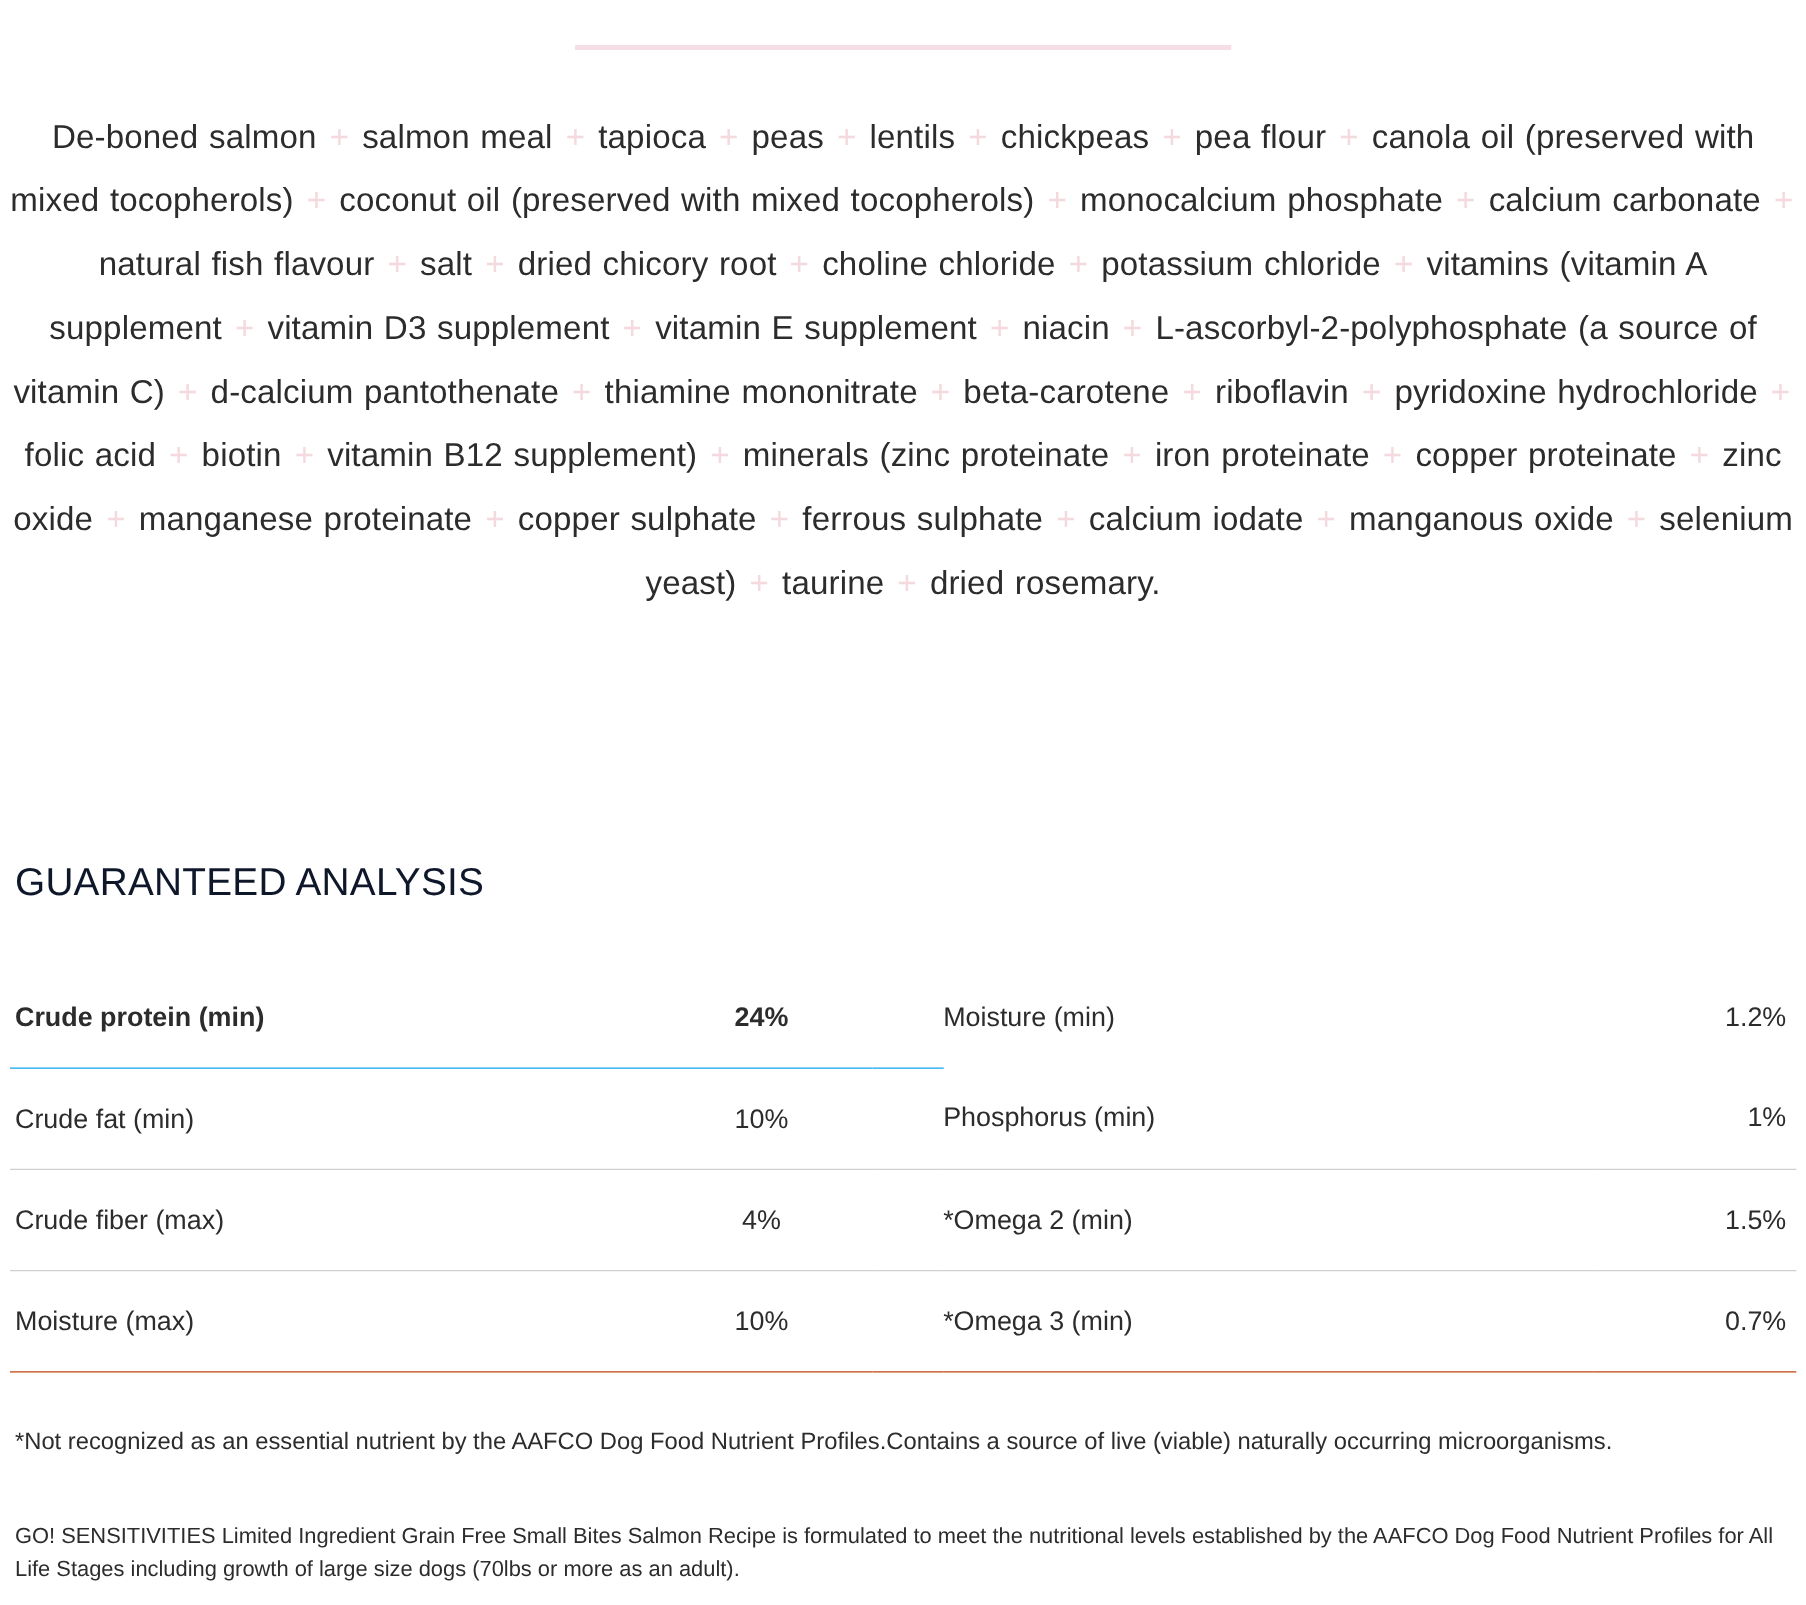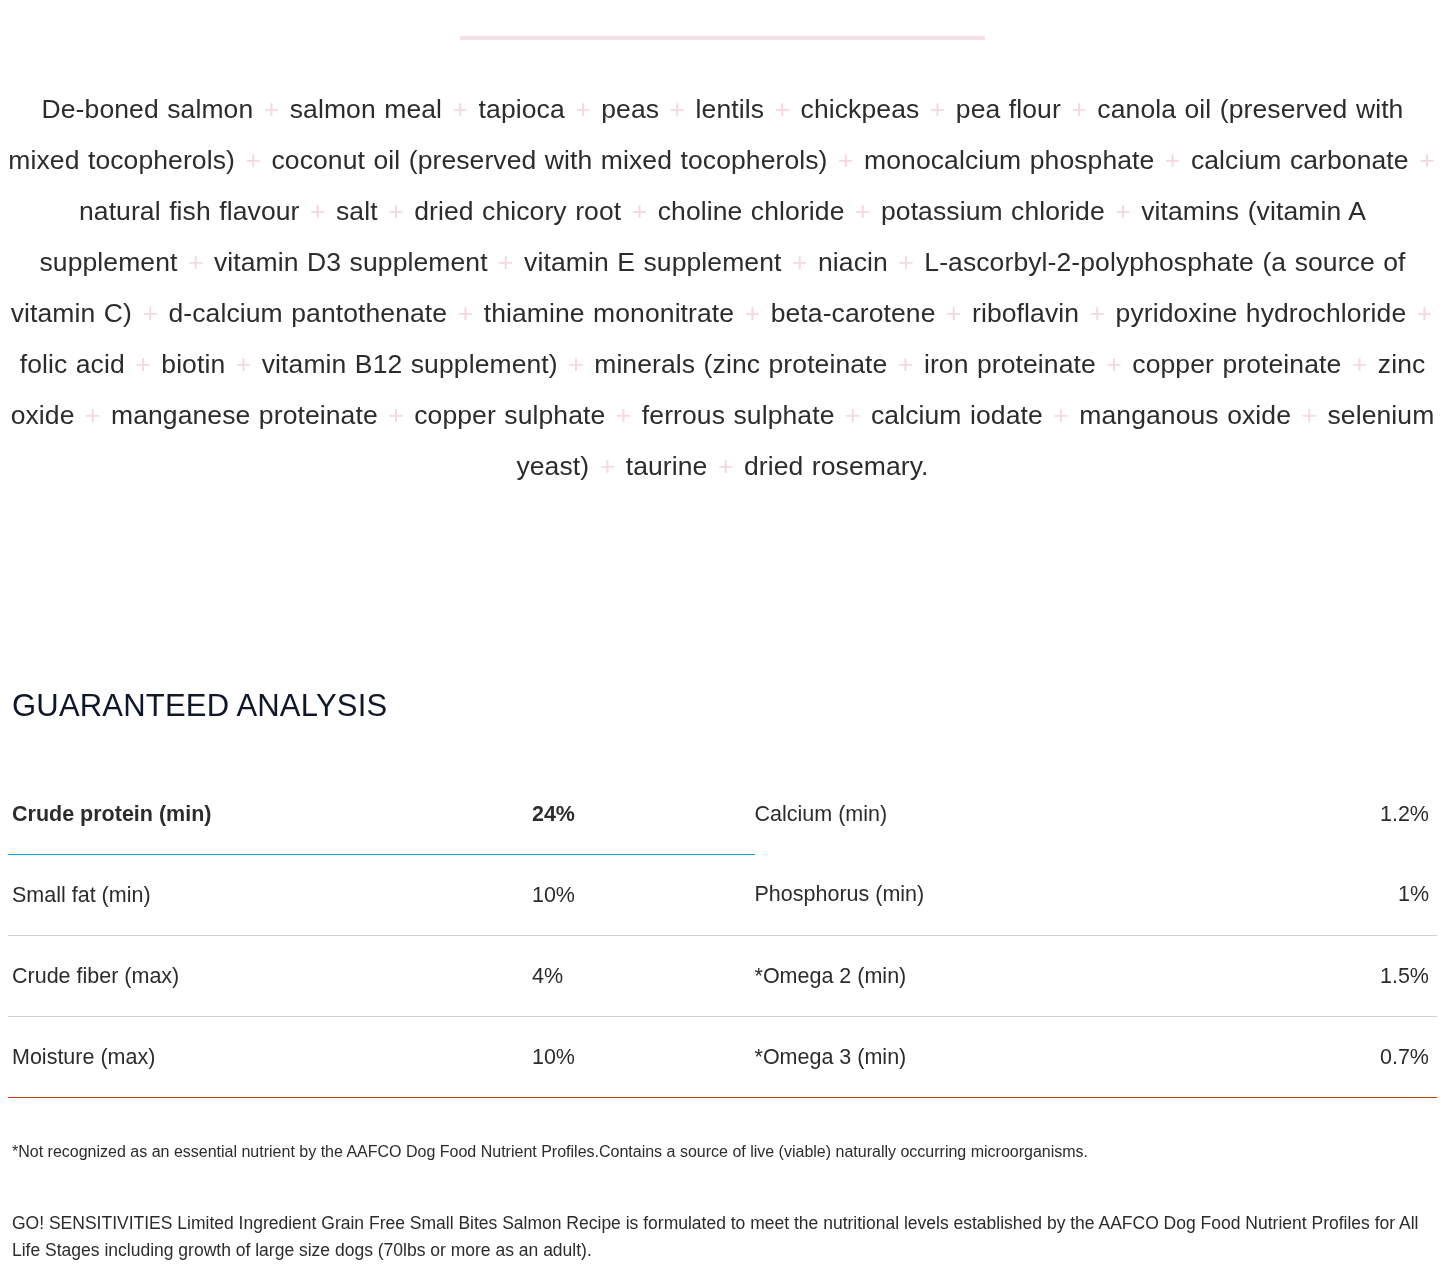--- a/index.html
+++ b/index.html
@@ -73,39 +73,39 @@
   }
   .ga-table td {
     font-size: 21.5px;
     color: #2c2c2c;
     padding: 0;
     height: 80px;
     vertical-align: middle;
     font-weight: 400;
   }
   .col-label-l { width: 37%; padding-left: 4px !important; }
-  .col-val-l   { width: 11%; text-align: left; padding-right: 12px !important; }
+  .col-val-l   { width: 11%; text-align: center; padding-right: 12px !important; }
   .col-gap     { width: 4%; }
   .col-label-r { width: 37%; }
   .col-val-r   { width: 11%; text-align: right; padding-right: 8px !important; }
 
   
   tr.r1 td.col-label-l, tr.r1 td.col-val-l, tr.r1 td.col-gap {
     border-bottom: 1px solid #0ea5e9;
     font-weight: bold;
   }
   tr.r2 td, tr.r3 td, tr.r4 td {
     border-bottom: 1px solid #d0d0d0;
   }
   tr.r4 td { border-bottom: 1px solid #c2410c; }
 
   
   .footnote {
     margin-top: 42px;
-    font-size: 16px;
+    font-size: 19px;
     color: #2c2c2c;
     padding-left: 4px;
     line-height: 1.5;
   }
   .disclaimer {
     margin-top: 46px;
     font-size: 17.5px;
     color: #2c2c2c;
     padding-left: 4px;
     line-height: 1.55;
@@ -122,25 +122,25 @@
   <p class="ing-body">De-boned salmon <span class="plus">+</span> salmon meal <span class="plus">+</span> tapioca <span class="plus">+</span> peas <span class="plus">+</span> lentils <span class="plus">+</span> chickpeas <span class="plus">+</span> pea flour <span class="plus">+</span> canola oil (preserved with mixed tocopherols) <span class="plus">+</span> coconut oil (preserved with mixed tocopherols) <span class="plus">+</span> monocalcium phosphate <span class="plus">+</span> calcium carbonate <span class="plus">+</span> natural fish flavour <span class="plus">+</span> salt <span class="plus">+</span> dried chicory root <span class="plus">+</span> choline chloride <span class="plus">+</span> potassium chloride <span class="plus">+</span> vitamins (vitamin A supplement <span class="plus">+</span> vitamin D3 supplement <span class="plus">+</span> vitamin E supplement <span class="plus">+</span> niacin <span class="plus">+</span> L-ascorbyl-2-polyphosphate (a source of vitamin C) <span class="plus">+</span> d-calcium pantothenate <span class="plus">+</span> thiamine mononitrate <span class="plus">+</span> beta-carotene <span class="plus">+</span> riboflavin <span class="plus">+</span> pyridoxine hydrochloride <span class="plus">+</span> folic acid <span class="plus">+</span> biotin <span class="plus">+</span> vitamin B12 supplement) <span class="plus">+</span> minerals (zinc proteinate <span class="plus">+</span> iron proteinate <span class="plus">+</span> copper proteinate <span class="plus">+</span> zinc oxide <span class="plus">+</span> manganese proteinate <span class="plus">+</span> copper sulphate <span class="plus">+</span> ferrous sulphate <span class="plus">+</span> calcium iodate <span class="plus">+</span> manganous oxide <span class="plus">+</span> selenium yeast) <span class="plus">+</span> taurine <span class="plus">+</span> dried rosemary.</p>
 
   <h2 class="ga-title">GUARANTEED ANALYSIS</h2>
 
   <table class="ga-table">
     <tbody>
       <tr class="r1">
         <td class="col-label-l">Crude protein (min)</td>
         <td class="col-val-l">24%</td>
         <td class="col-gap"></td>
-        <td class="col-label-r">Calcium (min)</td>
+        <td class="col-label-r">Moisture (min)</td>
         <td class="col-val-r">1.2%</td>
       </tr>
       <tr class="r2">
-        <td class="col-label-l">Small fat (min)</td>
+        <td class="col-label-l">Crude fat (min)</td>
         <td class="col-val-l">10%</td>
         <td class="col-gap"></td>
         <td class="col-label-r">Phosphorus (min)</td>
         <td class="col-val-r">1%</td>
       </tr>
       <tr class="r3">
         <td class="col-label-l">Crude fiber (max)</td>
         <td class="col-val-l">4%</td>
         <td class="col-gap"></td>
         <td class="col-label-r">*Omega 2 (min)</td>

